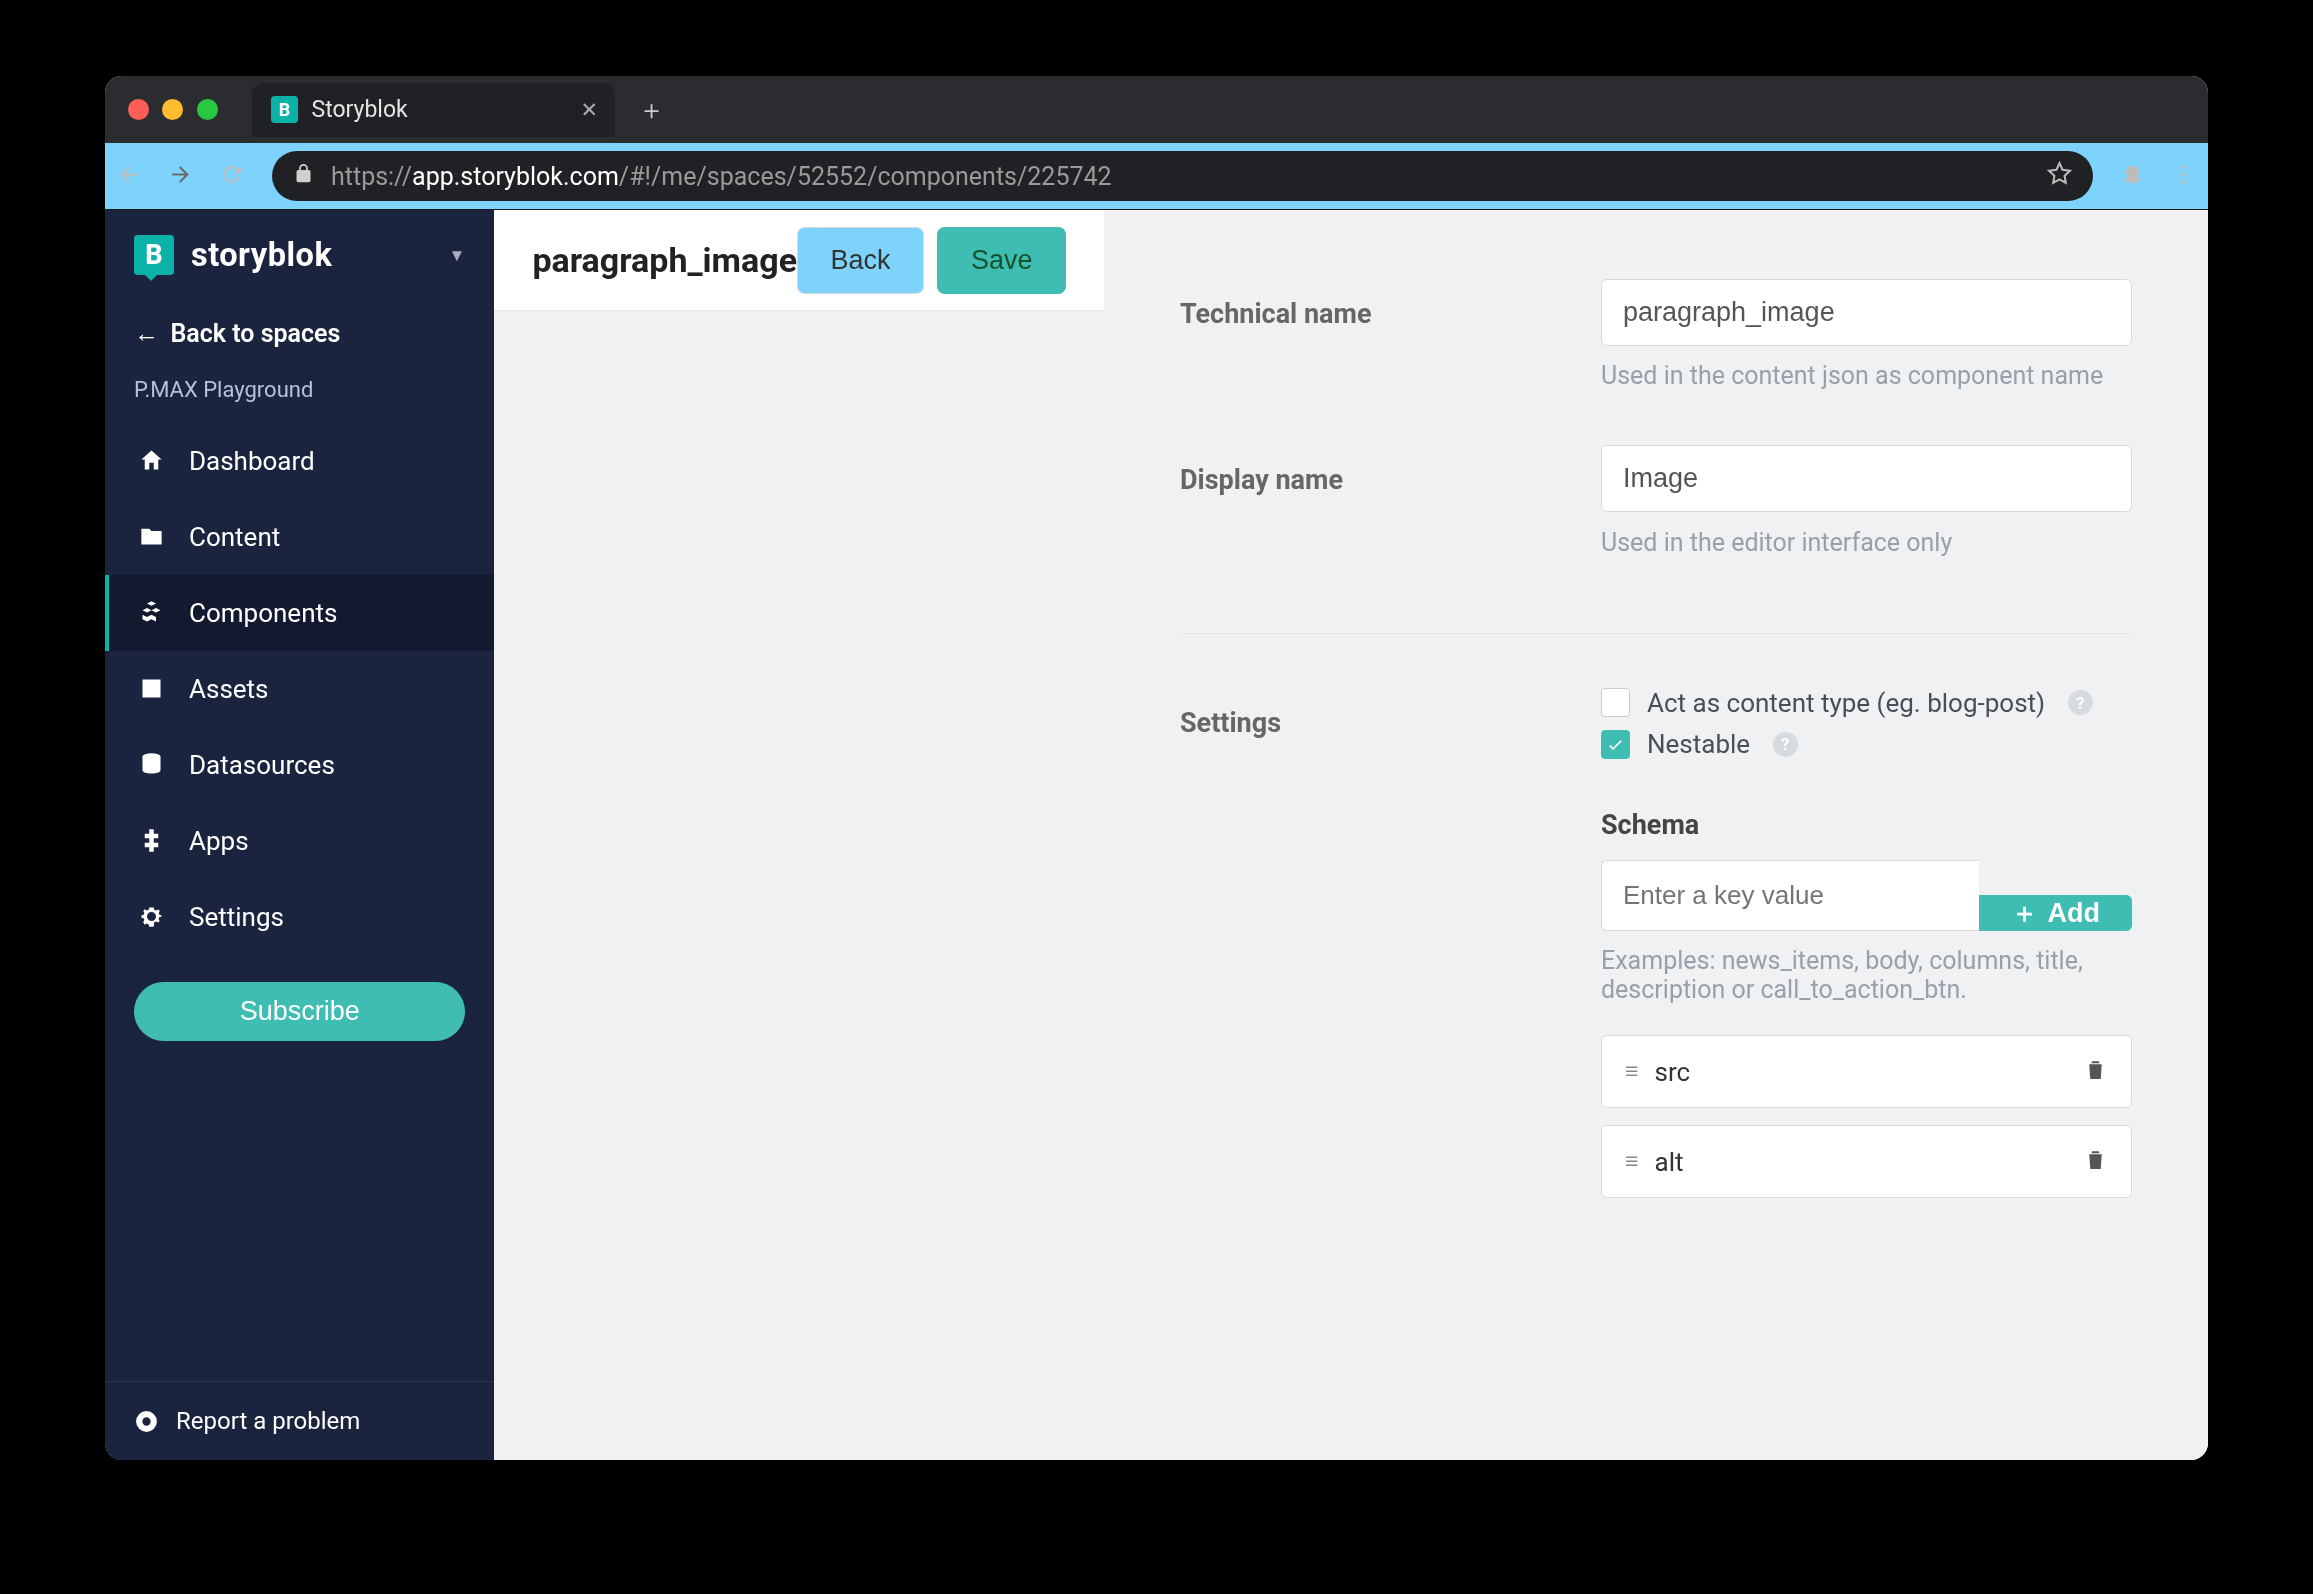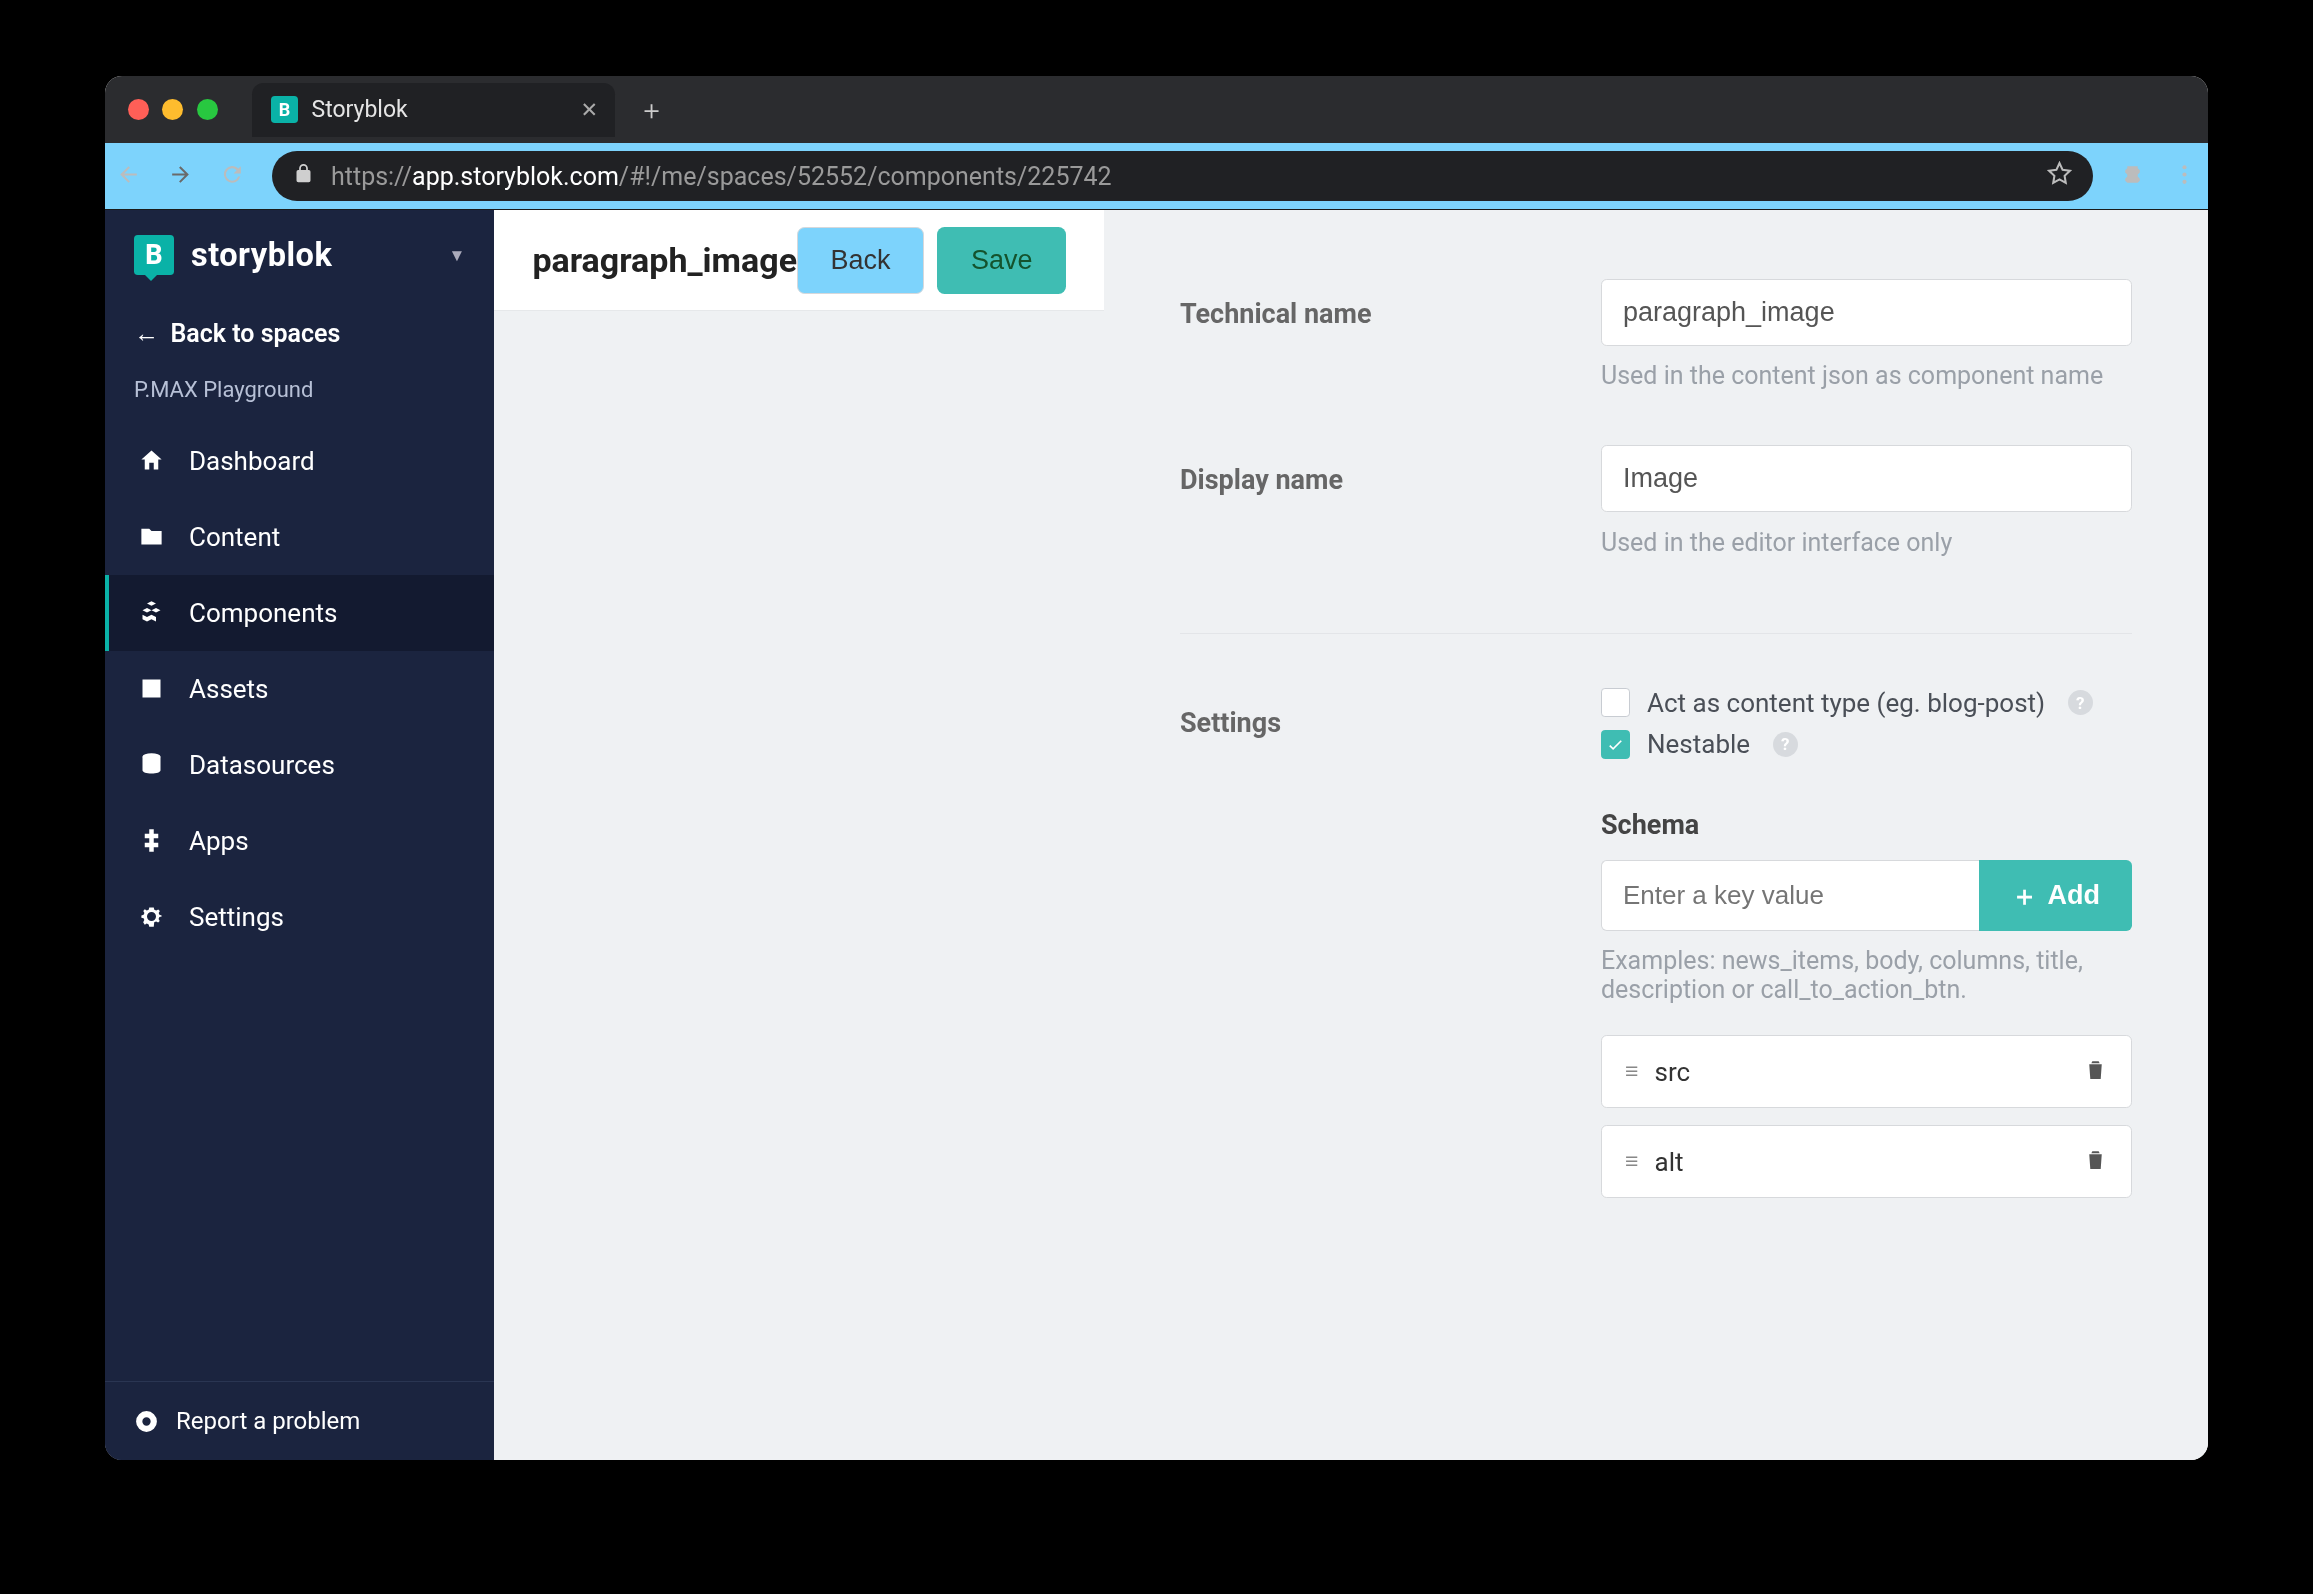--- a/index.html
+++ b/index.html
@@ -148,21 +148,21 @@
   }
   .chk.checked { background:#3fbdb3; border-color:#3fbdb3; }
   .chk.checked svg { width:19px; height:19px; fill:#fff; }
   .chk-label { font-size:26px; color:#4a4f57; }
   .help-ic {
     width:25px; height:25px; border-radius:50%; background:#d7dade; color:#fff;
     display:inline-flex; align-items:center; justify-content:center;
     font-size:17px; font-weight:700; margin-left:5.7px;
   }
   .section-heading { font-size:27px; font-weight:700; color:#444; margin:50px 0 19px 0; }
-  .schema-add { display:flex; }
+  .schema-add { display:flex;align-items:flex-end; }
   .schema-input {
     flex:1; height:71px; border:1px solid #d7d9dc; border-right:none;
     border-radius:5.7px 0 0 5.7px; padding:0 21px; font-size:26px; color:#555;
   }
   .schema-add-btn {
     width:153px; background:#3fbdb3; color:#fff; border:none;
     border-radius:0 5.7px 5.7px 0; font-size:27px; font-weight:600;
     display:flex; align-items:center; justify-content:center; gap:9.6px;
     cursor:pointer;
   }
@@ -298,20 +298,23 @@
           </svg>
         <span>Apps</span>
       </div>
       <div class="nav-item">
         <svg class="nav-icon" viewBox="0 0 24 24">
             <path d="M12 8a4 4 0 1 0 0 8 4 4 0 0 0 0-8zm9 4l-2 .5-.7 1.7 1 1.8-1.4 1.4-1.8-1-1.7.7L14 21h-4l-.5-2-1.7-.7-1.8 1L4.6 17l1-1.8L5 13.5 3 13v-2l2-.5.7-1.7-1-1.8L6 5.6l1.8 1L9.5 6 10 4h4l.5 2 1.7.7 1.8-1L19.4 7l-1 1.8.6 1.7 2 .5z"></path>
           </svg>
         <span>Settings</span>
       </div>
 
+      <div class="subscribe-wrap">
+        <button class="subscribe-btn">Subscribe</button>
+      </div>
       <div class="sidebar-spacer"></div>
       <div class="report">
         <svg width="25" height="25" viewBox="0 0 24 24" fill="#fff">
             <path d="M12 2a10 10 0 1 0 0 20 10 10 0 0 0 0-20zm0 6a4 4 0 1 1 0 8 4 4 0 0 1 0-8z"></path>
           </svg>
         <span>Report a problem</span>
       </div>
     </div>
 
     <div class="main">

